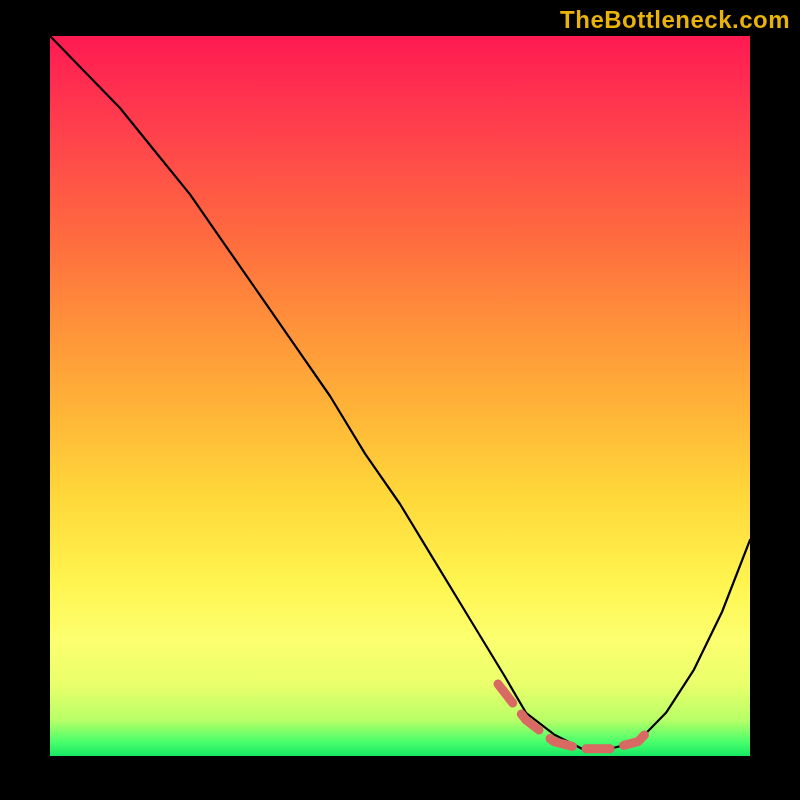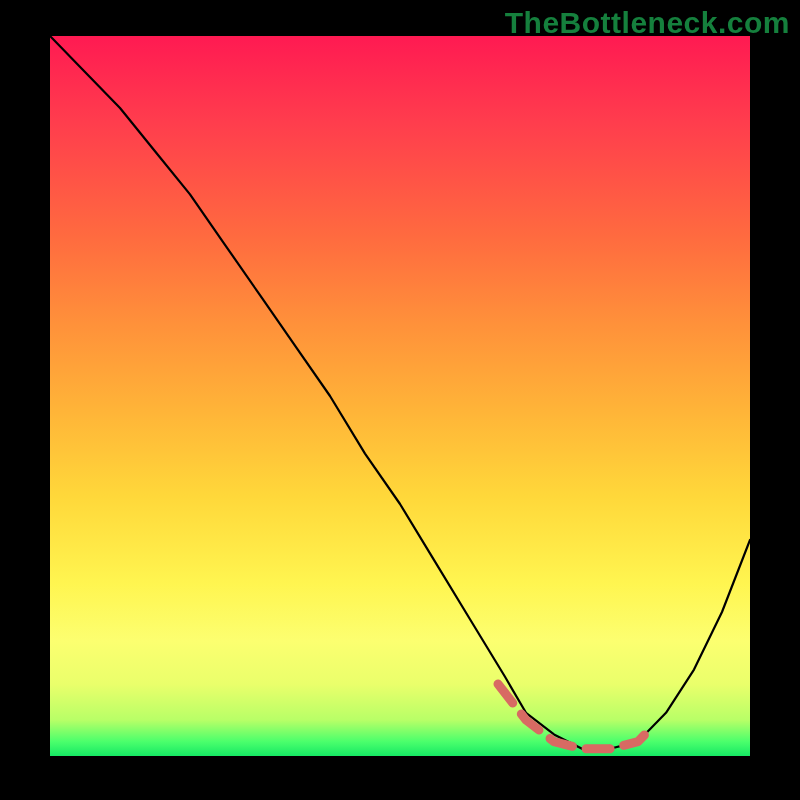--- a/index.html
+++ b/index.html
@@ -13,23 +13,23 @@
   .container {
     position: relative;
     width: 800px;
     height: 800px;
   }
   .watermark {
     position: absolute;
     top: 6px;
     right: 10px;
     font-family: Arial, Helvetica, sans-serif;
-    font-size: 30px;
+    font-size: 24px;
     font-weight: bold;
-    color: #15803d;
+    color: #eab308;
     letter-spacing: 0.5px;
     z-index: 20;
   }
   .plot-frame {
     position: absolute;
     left: 50px;
     top: 36px;
     width: 700px;   
     height: 720px;  
     background: linear-gradient(to bottom,

